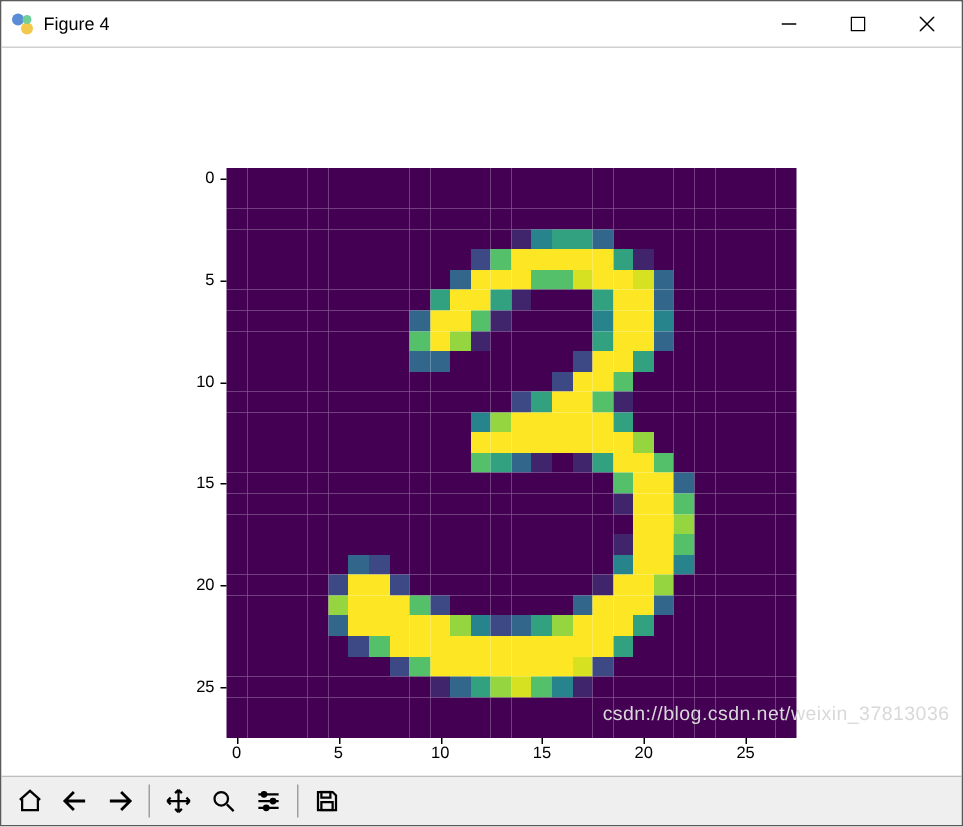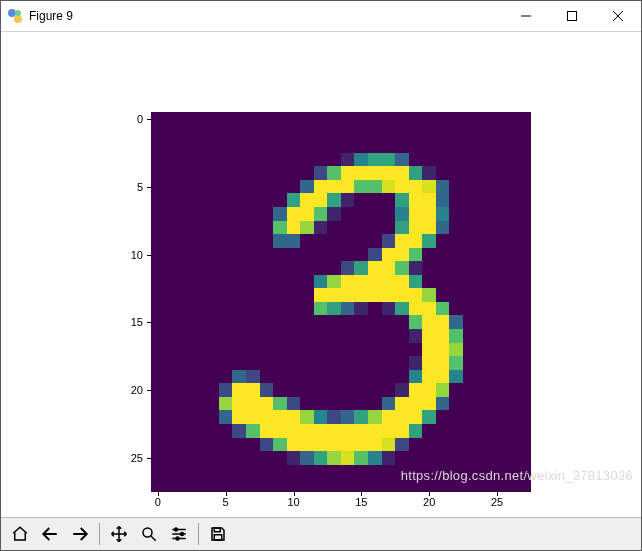--- a/index.html
+++ b/index.html
@@ -30,21 +30,21 @@
 <div class="window">
 
   <div class="titlebar">
     <span class="title-icon">
       <svg viewBox="0 0 16 16" width="16" height="16">
         <circle cx="5" cy="5" r="4" fill="#5b8dd6"></circle>
         <circle cx="11" cy="11" r="4" fill="#f2c94c"></circle>
         <circle cx="11" cy="5" r="3" fill="#6fcf97"></circle>
       </svg>
     </span>
-    <span class="title-text">Figure 9</span>
+    <span class="title-text">Figure 4</span>
     <span class="spacer"></span>
     <div class="win-btn">
       <svg width="10" height="10">
           <line x1="0" y1="5" x2="10" y2="5" stroke-width="1"></line>
         </svg>
     </div>
     <div class="win-btn">
       <svg width="10" height="10">
           <rect x="0.5" y="0.5" width="9" height="9" stroke-width="1"></rect>
         </svg>
@@ -925,21 +925,21 @@
           <div class="tick-x" style="left: 142.5px;">10</div>
           <div class="tickline-x" style="left: 142.5px;"></div>
           <div class="tick-x" style="left: 210.357px;">15</div>
           <div class="tickline-x" style="left: 210.357px;"></div>
           <div class="tick-x" style="left: 278.214px;">20</div>
           <div class="tickline-x" style="left: 278.214px;"></div>
           <div class="tick-x" style="left: 346.071px;">25</div>
           <div class="tickline-x" style="left: 346.071px;"></div>
         </div>
     </div>
-    <div class="watermark">https://blog.csdn.net/weixin_37813036</div>
+    <div class="watermark">csdn://blog.csdn.net/weixin_37813036</div>
   </div>
 
   <div class="toolbar">
     <div class="tbtn" title="Home">
       <svg width="18" height="18" viewBox="0 0 24 24" stroke="#000" fill="none" stroke-width="2">
           <path d="M3 11 L12 3 L21 11"></path>
           <path d="M5 10 V20 H19 V10"></path>
         </svg>
     </div>
     <div class="tbtn" title="Back">

